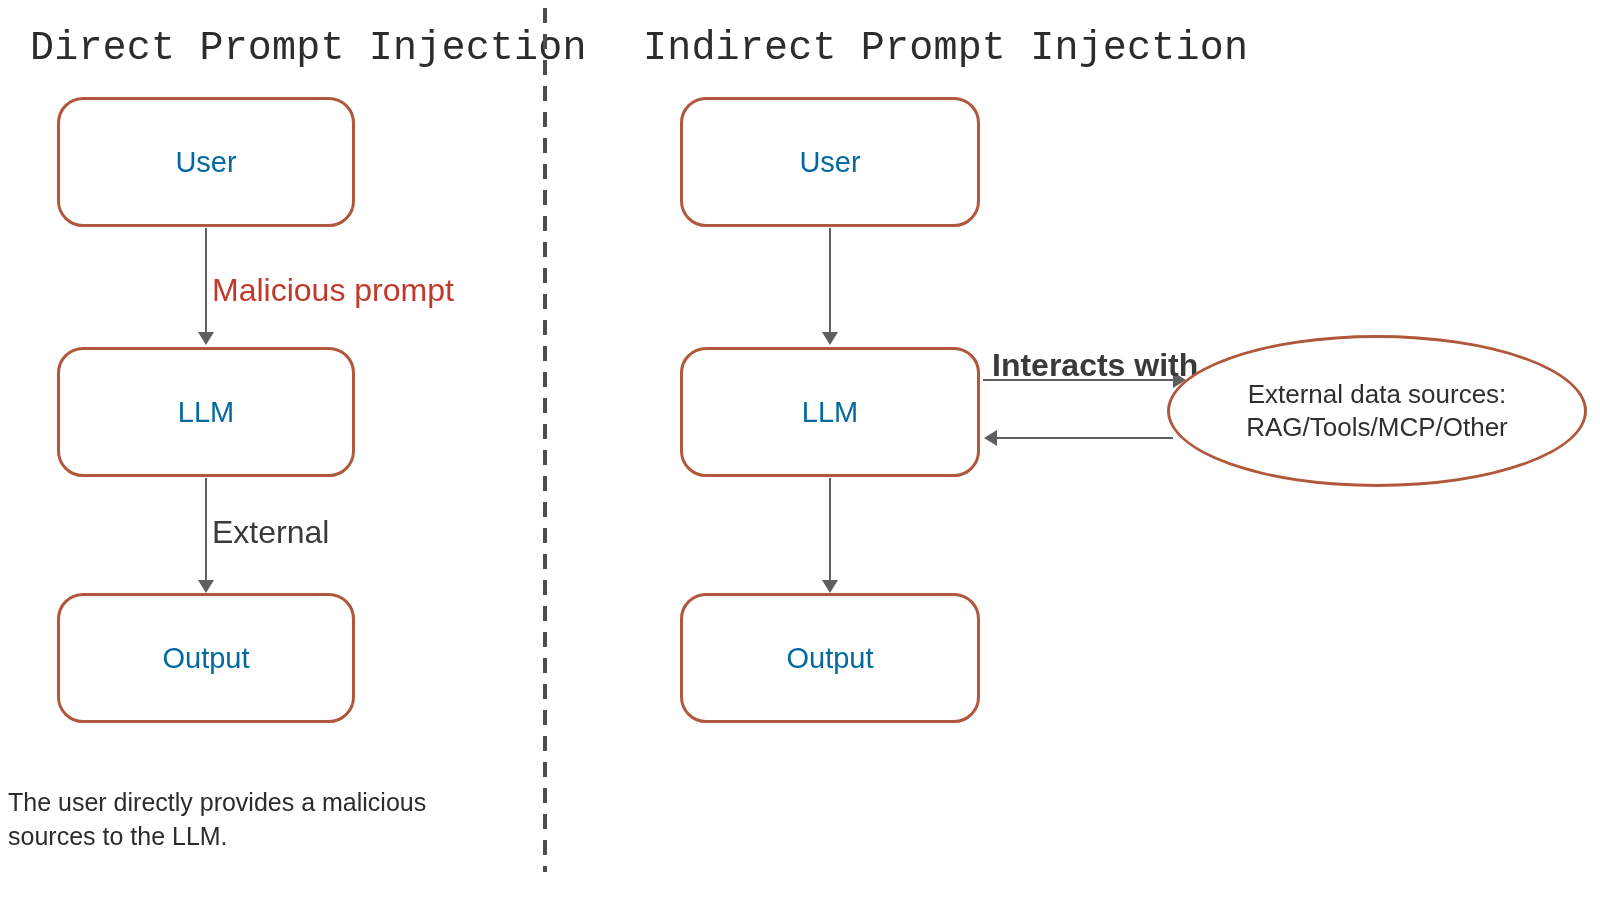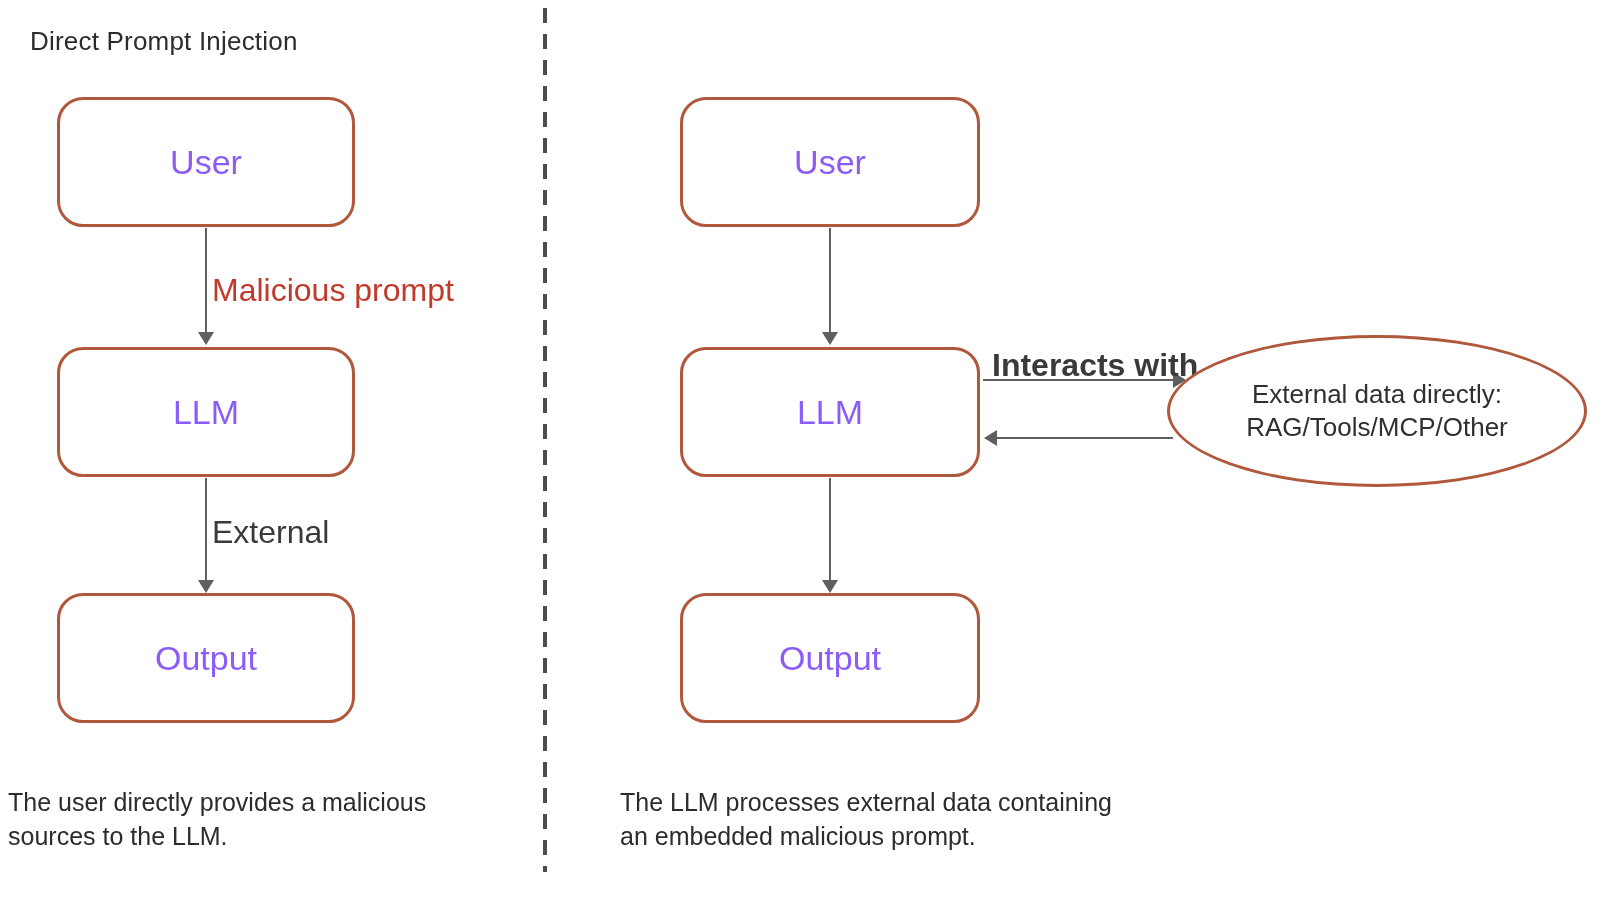--- a/index.html
+++ b/index.html
@@ -1,26 +1,26 @@
 <!DOCTYPE html>
 <html><head>
 <meta charset="utf-8">
 <style>
   html,body { margin:0; padding:0; background:#ffffff; }
   .canvas {
     position:relative; width:1600px; height:900px; background:#ffffff;
     font-family:"Liberation Sans", sans-serif; overflow:hidden;
     --terra:#b0583c; --line:#5f5f5f; --danger:#c03a2b; --ink:#2c2c2c; --divider:#4d4d4d;
   }
-  .panel-title { position:absolute; font-size:26px; color:var(--ink); letter-spacing:0.2px; }
+  .panel-title { position:absolute; font-size:40px; color:var(--ink); letter-spacing:0.2px;font-family:Liberation Mono, monospace; }
   .node {
     position:absolute; box-sizing:border-box; background:#ffffff;
     border:3px solid var(--terra); border-radius:26px;
     display:flex; align-items:center; justify-content:center;
-    font-size:34px; color:#8b5cf6;
+    font-size:29px; color:#0369a1;
   }
   .ellipse {
     position:absolute; box-sizing:border-box; background:#ffffff;
     border:3px solid var(--terra); border-radius:50%;
     display:flex; align-items:center; justify-content:center;
     text-align:center; font-size:26px; line-height:33px; color:#2f2f2f;
     white-space:pre-line;
   }
   .vline { position:absolute; width:2px; background:var(--line); }
   .hline { position:absolute; height:2px; background:var(--line); }
@@ -71,20 +71,21 @@
 
   <div class="node" style="left:57px; top:593px; width:298px; height:130px;">
     <span>Output</span>
   </div>
 
   <div class="caption" style="left:8px; top:785px;">The user directly provides a malicious
 sources to the LLM.</div>
 
   <div class="divider"></div>
 
+  <div class="panel-title" style="left:643px; top:26px;">Indirect Prompt Injection</div>
 
   <div class="node" style="left:680px; top:97px; width:300px; height:130px;">
     <span>User</span>
   </div>
 
   <div>
     <div class="vline" style="left:829px; top:228px; height:104px;"></div>
     <div class="head-down" style="left:822px; top:332px;"></div>
   </div>
 
@@ -97,29 +98,27 @@
     <div class="head-right" style="left:1173px; top:372px;"></div>
   </div>
   <div class="edge-label" style="left:992px; top:347px;font-weight:bold;">Interacts with</div>
 
   <div>
     <div class="hline" style="left:997px; top:437px; width:176px;"></div>
     <div class="head-left" style="left:984px; top:430px;"></div>
   </div>
 
   <div class="ellipse" style="left:1167px; top:335px; width:420px; height:152px;">
-    <span>External data directly:
+    <span>External data sources:
 RAG/Tools/MCP/Other</span>
   </div>
 
   <div>
     <div class="vline" style="left:829px; top:478px; height:102px;"></div>
     <div class="head-down" style="left:822px; top:580px;"></div>
   </div>
 
   <div class="node" style="left:680px; top:593px; width:300px; height:130px;">
     <span>Output</span>
   </div>
 
-  <div class="caption" style="left:620px; top:785px;">The LLM processes external data containing
-an embedded malicious prompt.</div>
 
 </div>
 
 </body></html>

